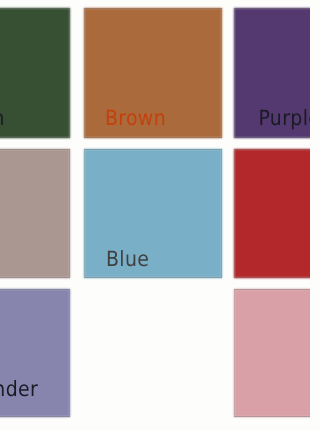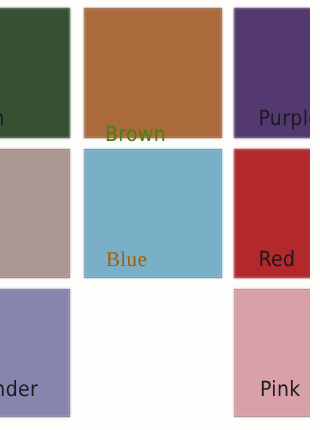--- a/index.html
+++ b/index.html
@@ -48,53 +48,51 @@
 
   <div class="swatch col-1 row-1">
     <span class="swatch-fill" style="background-color: rgb(55, 79, 51);"></span>
     <span class="swatch-edge"></span>
     <span class="swatch-label" style="color: rgb(26, 26, 34);">Green</span>
   </div>
 
   <div class="swatch col-2 row-1">
     <span class="swatch-fill" style="background-color: rgb(171, 106, 60);"></span>
     <span class="swatch-edge"></span>
-    <span class="swatch-label" style="color: #4d7c0f; margin-top: 16px;">Brown</span>
+    <span class="swatch-label" style="color: #c2410c;">Brown</span>
   </div>
 
   <div class="swatch col-3 row-1">
     <span class="swatch-fill" style="background-color: rgb(84, 57, 112);"></span>
     <span class="swatch-edge"></span>
     <span class="swatch-label" style="color: rgb(26, 26, 34);">Purple</span>
   </div>
 
   <div class="swatch col-1 row-2">
     <span class="swatch-fill" style="background-color: rgb(171, 151, 145);"></span>
     <span class="swatch-edge"></span>
 
   </div>
 
   <div class="swatch col-2 row-2">
     <span class="swatch-fill" style="background-color: rgb(121, 175, 199);"></span>
     <span class="swatch-edge"></span>
-    <span class="swatch-label" style="color: #a16207; font-family: Liberation Serif, serif;">Blue</span>
+    <span class="swatch-label" style="color: #404040;">Blue</span>
   </div>
 
   <div class="swatch col-3 row-2">
     <span class="swatch-fill" style="background-color: rgb(178, 40, 43);"></span>
     <span class="swatch-edge"></span>
-    <span class="swatch-label" style="color: rgb(26, 26, 34);">Red</span>
   </div>
 
   <div class="swatch col-1 row-3">
     <span class="swatch-fill" style="background-color: rgb(135, 133, 173);"></span>
     <span class="swatch-edge"></span>
     <span class="swatch-label" style="color: rgb(26, 26, 34);">Lavender</span>
   </div>
 
 
   <div class="swatch col-3 row-3">
     <span class="swatch-fill" style="background-color: rgb(217, 160, 168);"></span>
     <span class="swatch-edge"></span>
-    <span class="swatch-label" style="color: rgb(26, 26, 34);">Pink</span>
   </div>
 
 </div>
 
 </body></html>

